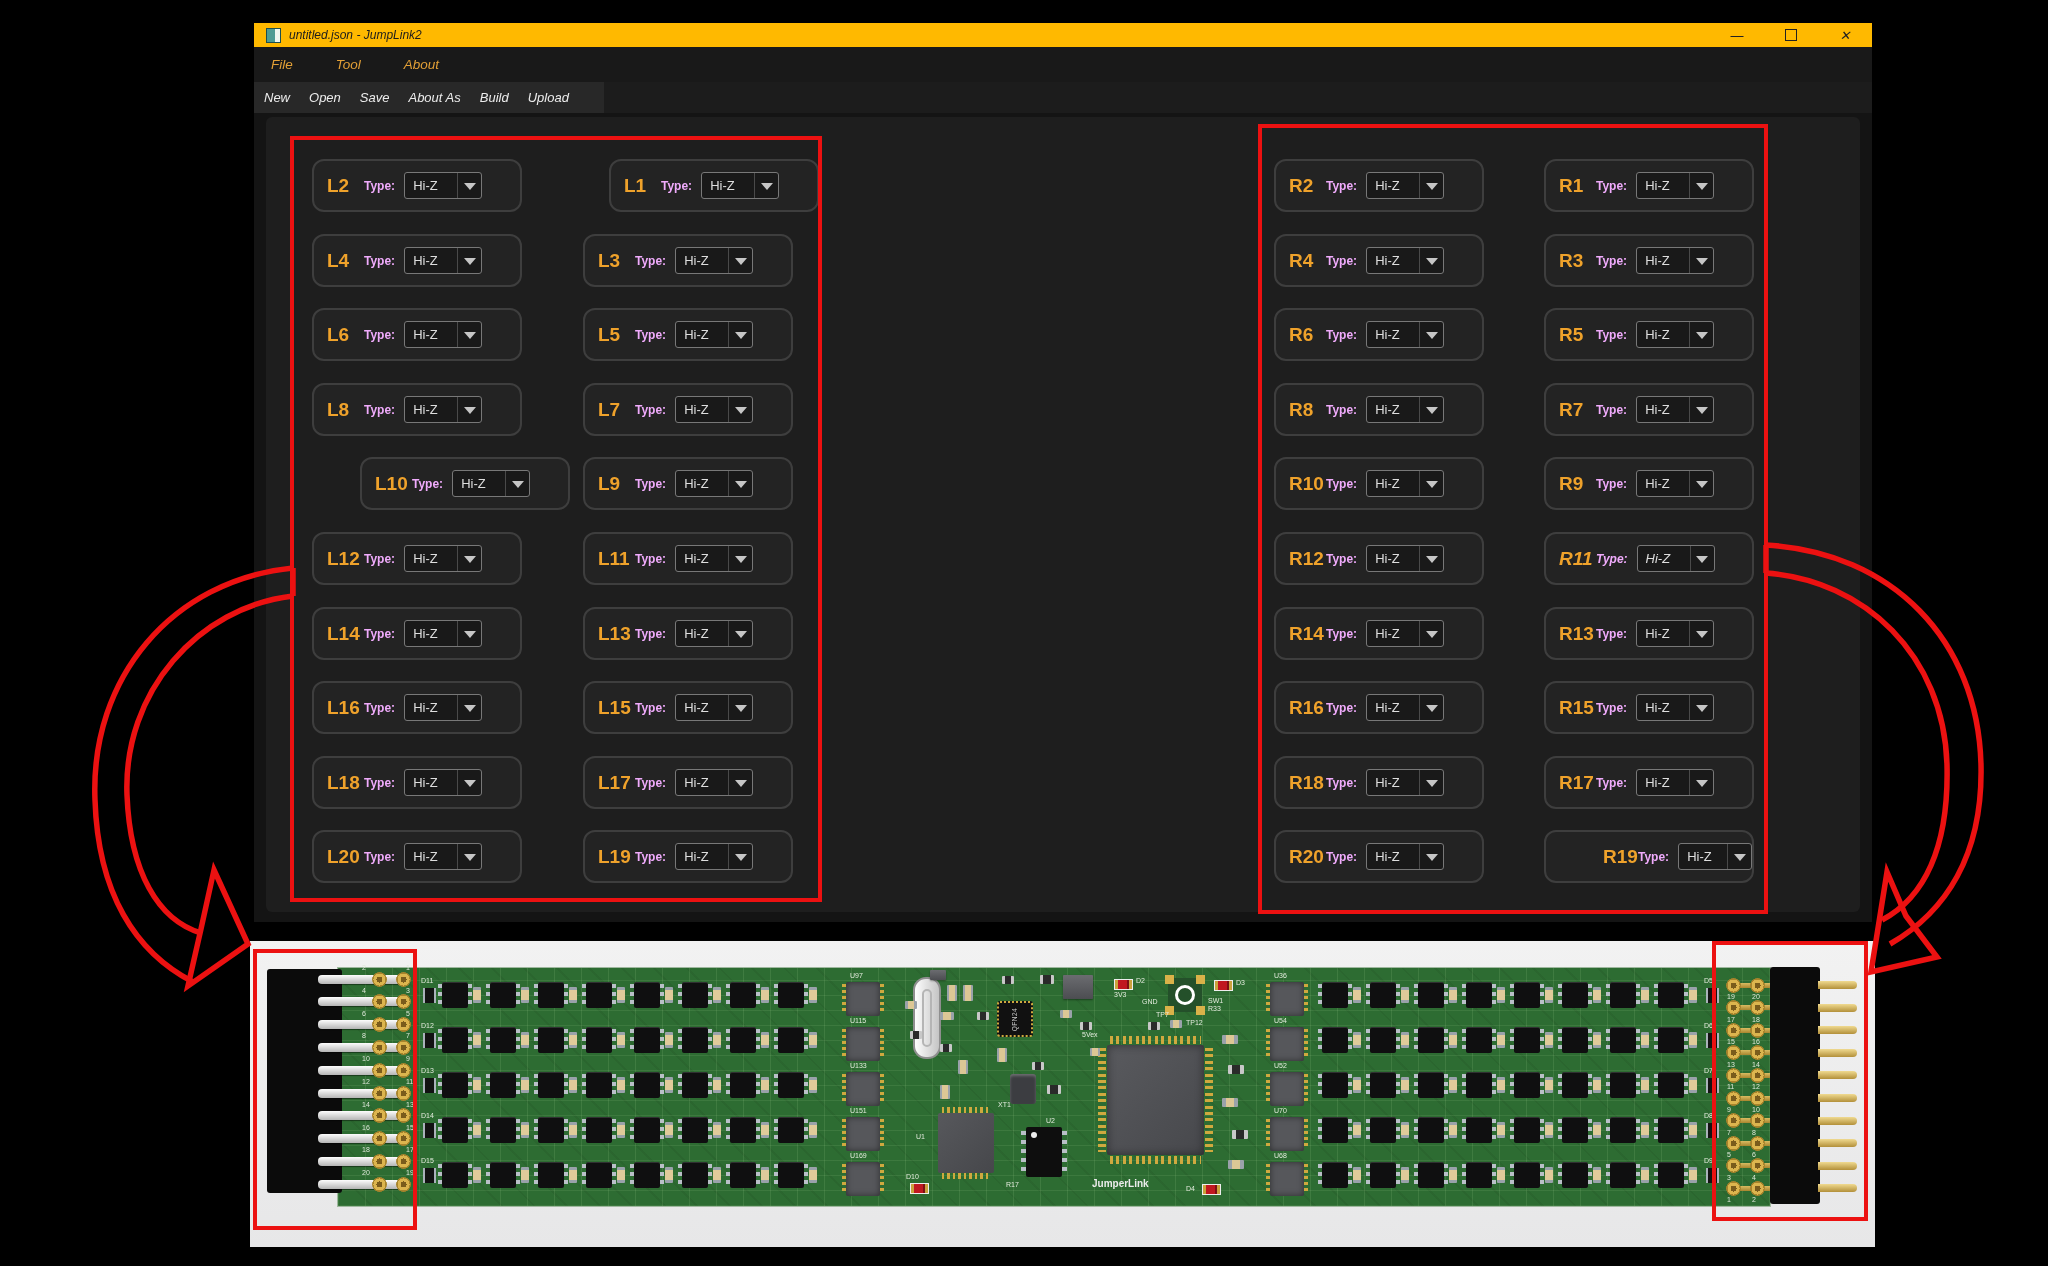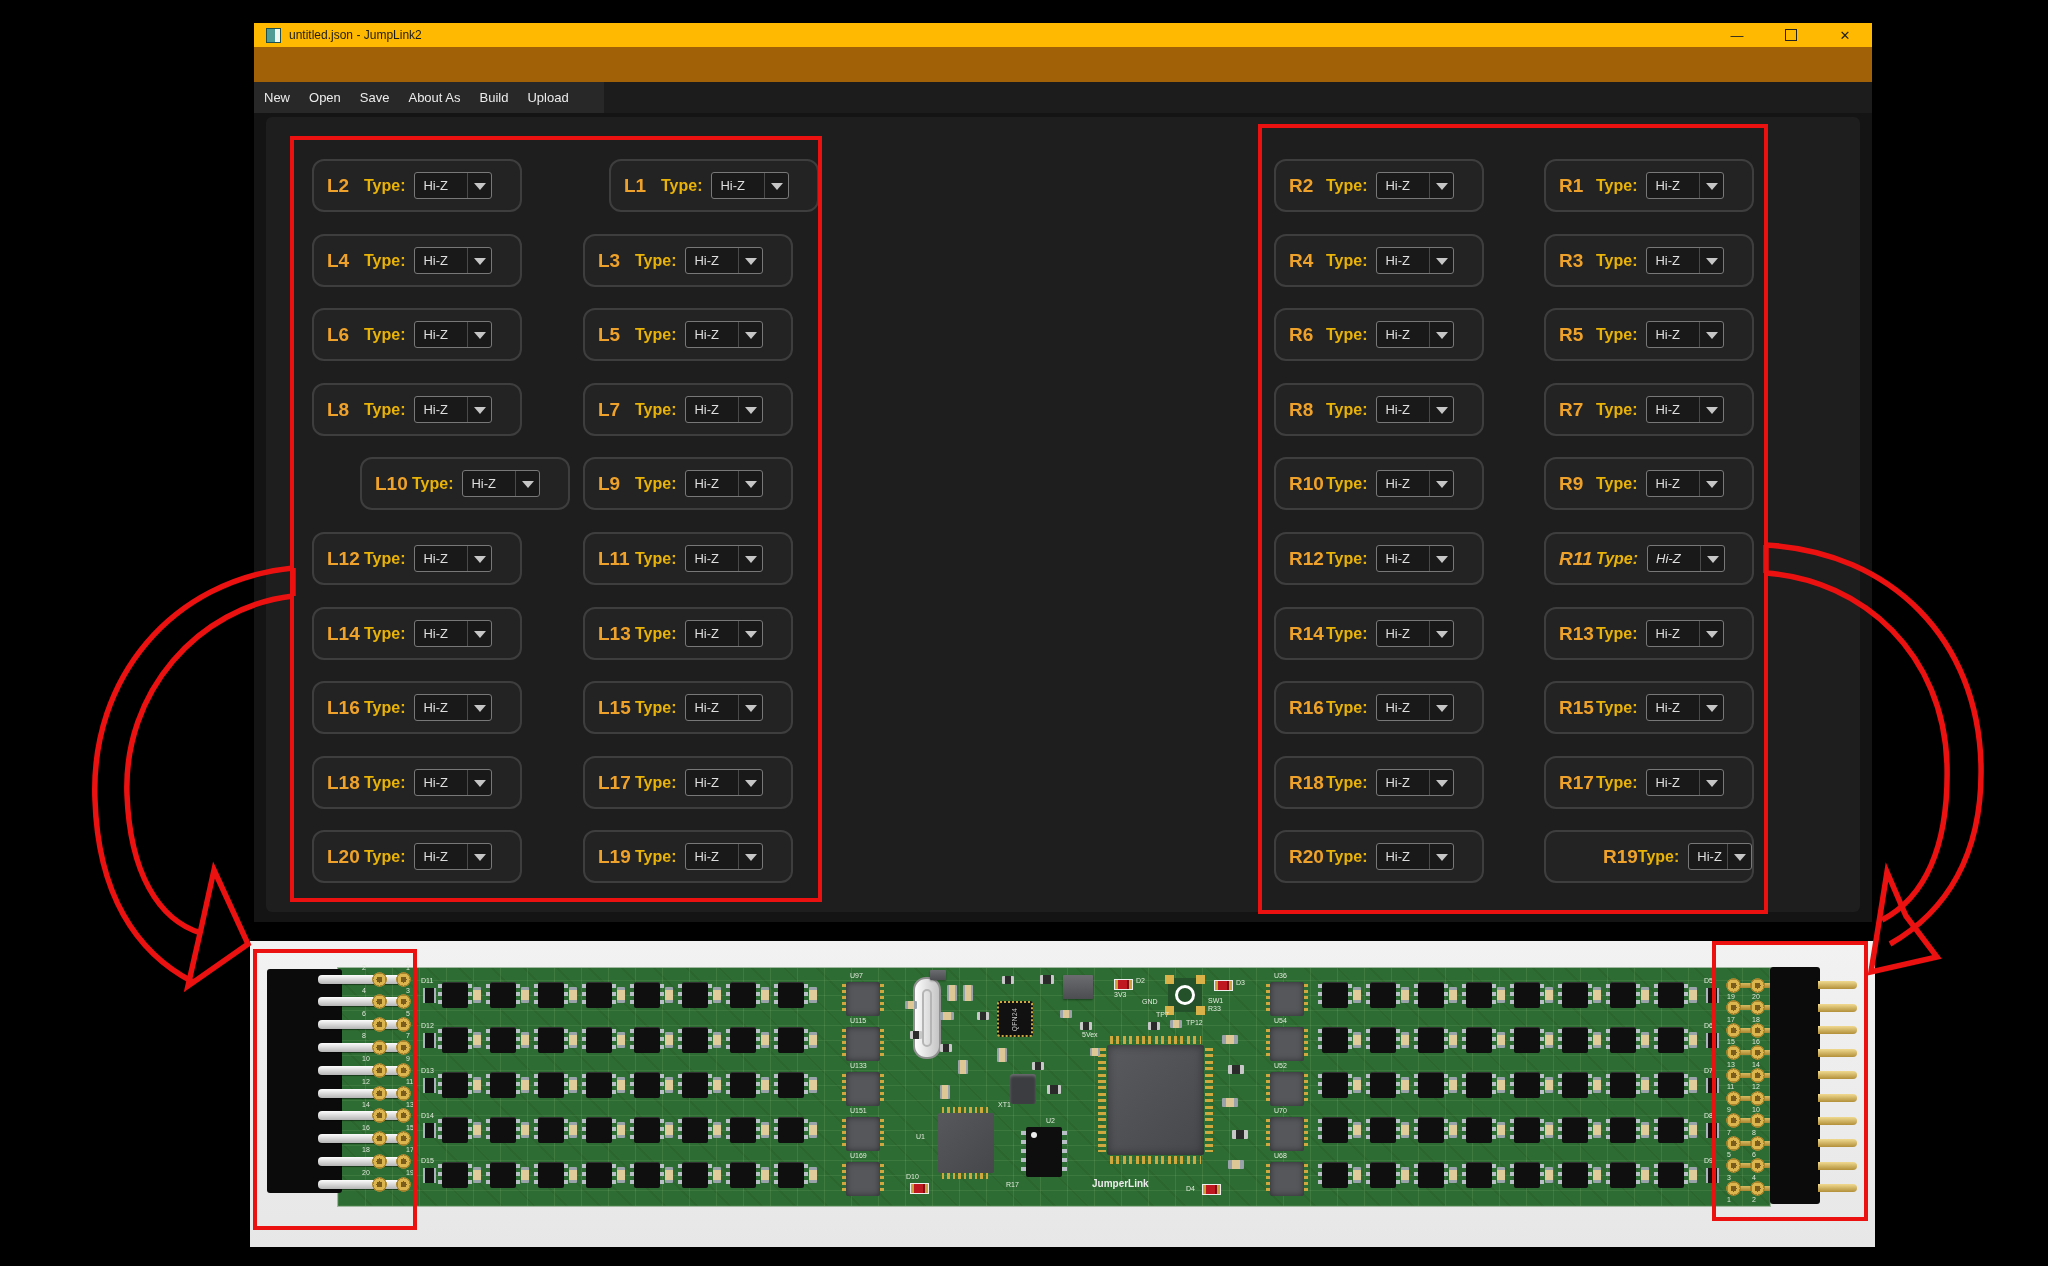--- a/index.html
+++ b/index.html
@@ -1,19 +1,19 @@
 <!DOCTYPE html>
 <html><head>
 <meta charset="utf-8">
 <style>
   html,body{margin:0;padding:0;background:#000;}
   #screen{position:relative;width:2048px;height:1266px;background:#000;overflow:hidden;
           font-family:"Liberation Sans",sans-serif;}
   
-  .win{position:absolute;left:254px;top:23px;width:1618px;height:899px;background:#a16207;}
+  .win{position:absolute;left:254px;top:23px;width:1618px;height:899px;background:#404040;font-style:italic;}
   .titlebar{position:absolute;left:0;top:0;right:0;height:24px;background:#FFB900;
             display:flex;align-items:center;}
   .appicon{width:13px;height:13px;margin-left:12px;border:1px solid #1d4f4f;
            background:linear-gradient(90deg,#4e9c94 0 8px,#eef6f0 8px);}
   .title{margin-left:8px;font-size:12px;color:#1c1c1c;}
   .wctrls{margin-left:auto;display:flex;height:100%;}
   .wbtn{width:54px;height:100%;display:flex;align-items:center;justify-content:center;
         color:#222;font-size:13px;cursor:default;}
   .maxbox{width:10px;height:10px;border:1.6px solid #222;}
   .menubar{position:absolute;left:0;top:24px;right:0;height:35px;background:#191919;
@@ -23,21 +23,21 @@
   .toolstrip{position:absolute;left:0;top:0;width:340px;height:31px;background:#282828;
              display:flex;align-items:center;padding-left:10px;gap:19px;}
   .toolbtn{color:#ececec;font-size:13px;}
   .content{position:absolute;left:0;top:90px;right:0;bottom:0;background:#141414;}
   .bigpanel{position:absolute;left:12px;right:12px;top:4px;bottom:10px;background:#1E1E1E;
             border-radius:6px;}
   
   .card{position:absolute;width:210px;height:53px;background:#232323;border:2px solid #3E3E3E;
         border-radius:12px;box-sizing:border-box;display:flex;align-items:center;}
   .ch{color:#EFA22B;font-weight:bold;font-size:19px;width:37px;margin-left:13px;}
-  .tl{color:#eab308;font-weight:bold;font-size:16px;margin-right:9px;}
+  .tl{color:#f0abfc;font-weight:bold;font-size:12px;margin-right:9px;}
   .dd{position:relative;width:78px;height:27px;background:#191919;border:1px solid #787878;
       border-radius:3px;box-sizing:border-box;display:flex;align-items:center;}
   .ddv{color:#dedede;font-size:13px;margin-left:8px;}
   .ddarrow{position:absolute;right:0;top:0;bottom:0;width:23px;border-left:1px solid #4a4a4a;
            display:flex;align-items:center;justify-content:center;}
   .ddarrow::after{content:'';width:0;height:0;border:6px solid transparent;
                   border-top:7px solid #c6c6c6;margin-top:7px;}
   
   .redrect{position:absolute;border:4px solid #EC1111;box-sizing:border-box;z-index:30;}
   
@@ -127,20 +127,25 @@
       <div class="appicon"></div>
       <div class="title">untitled.json - JumpLink2</div>
       <div class="wctrls">
         <div class="wbtn">—</div>
         <div class="wbtn">
             <span class="maxbox"></span>
           </div>
         <div class="wbtn">✕</div>
       </div>
     </div>
+    <div class="menubar" id="menubar">
+        <div class="menuitem">File</div>
+        <div class="menuitem">Tool</div>
+        <div class="menuitem">About</div>
+      </div>
     <div class="toolrow">
       <div class="toolstrip" id="toolstrip">
           <div class="toolbtn">New</div>
           <div class="toolbtn">Open</div>
           <div class="toolbtn">Save</div>
           <div class="toolbtn">About As</div>
           <div class="toolbtn">Build</div>
           <div class="toolbtn">Upload</div>
         </div>
     </div>

